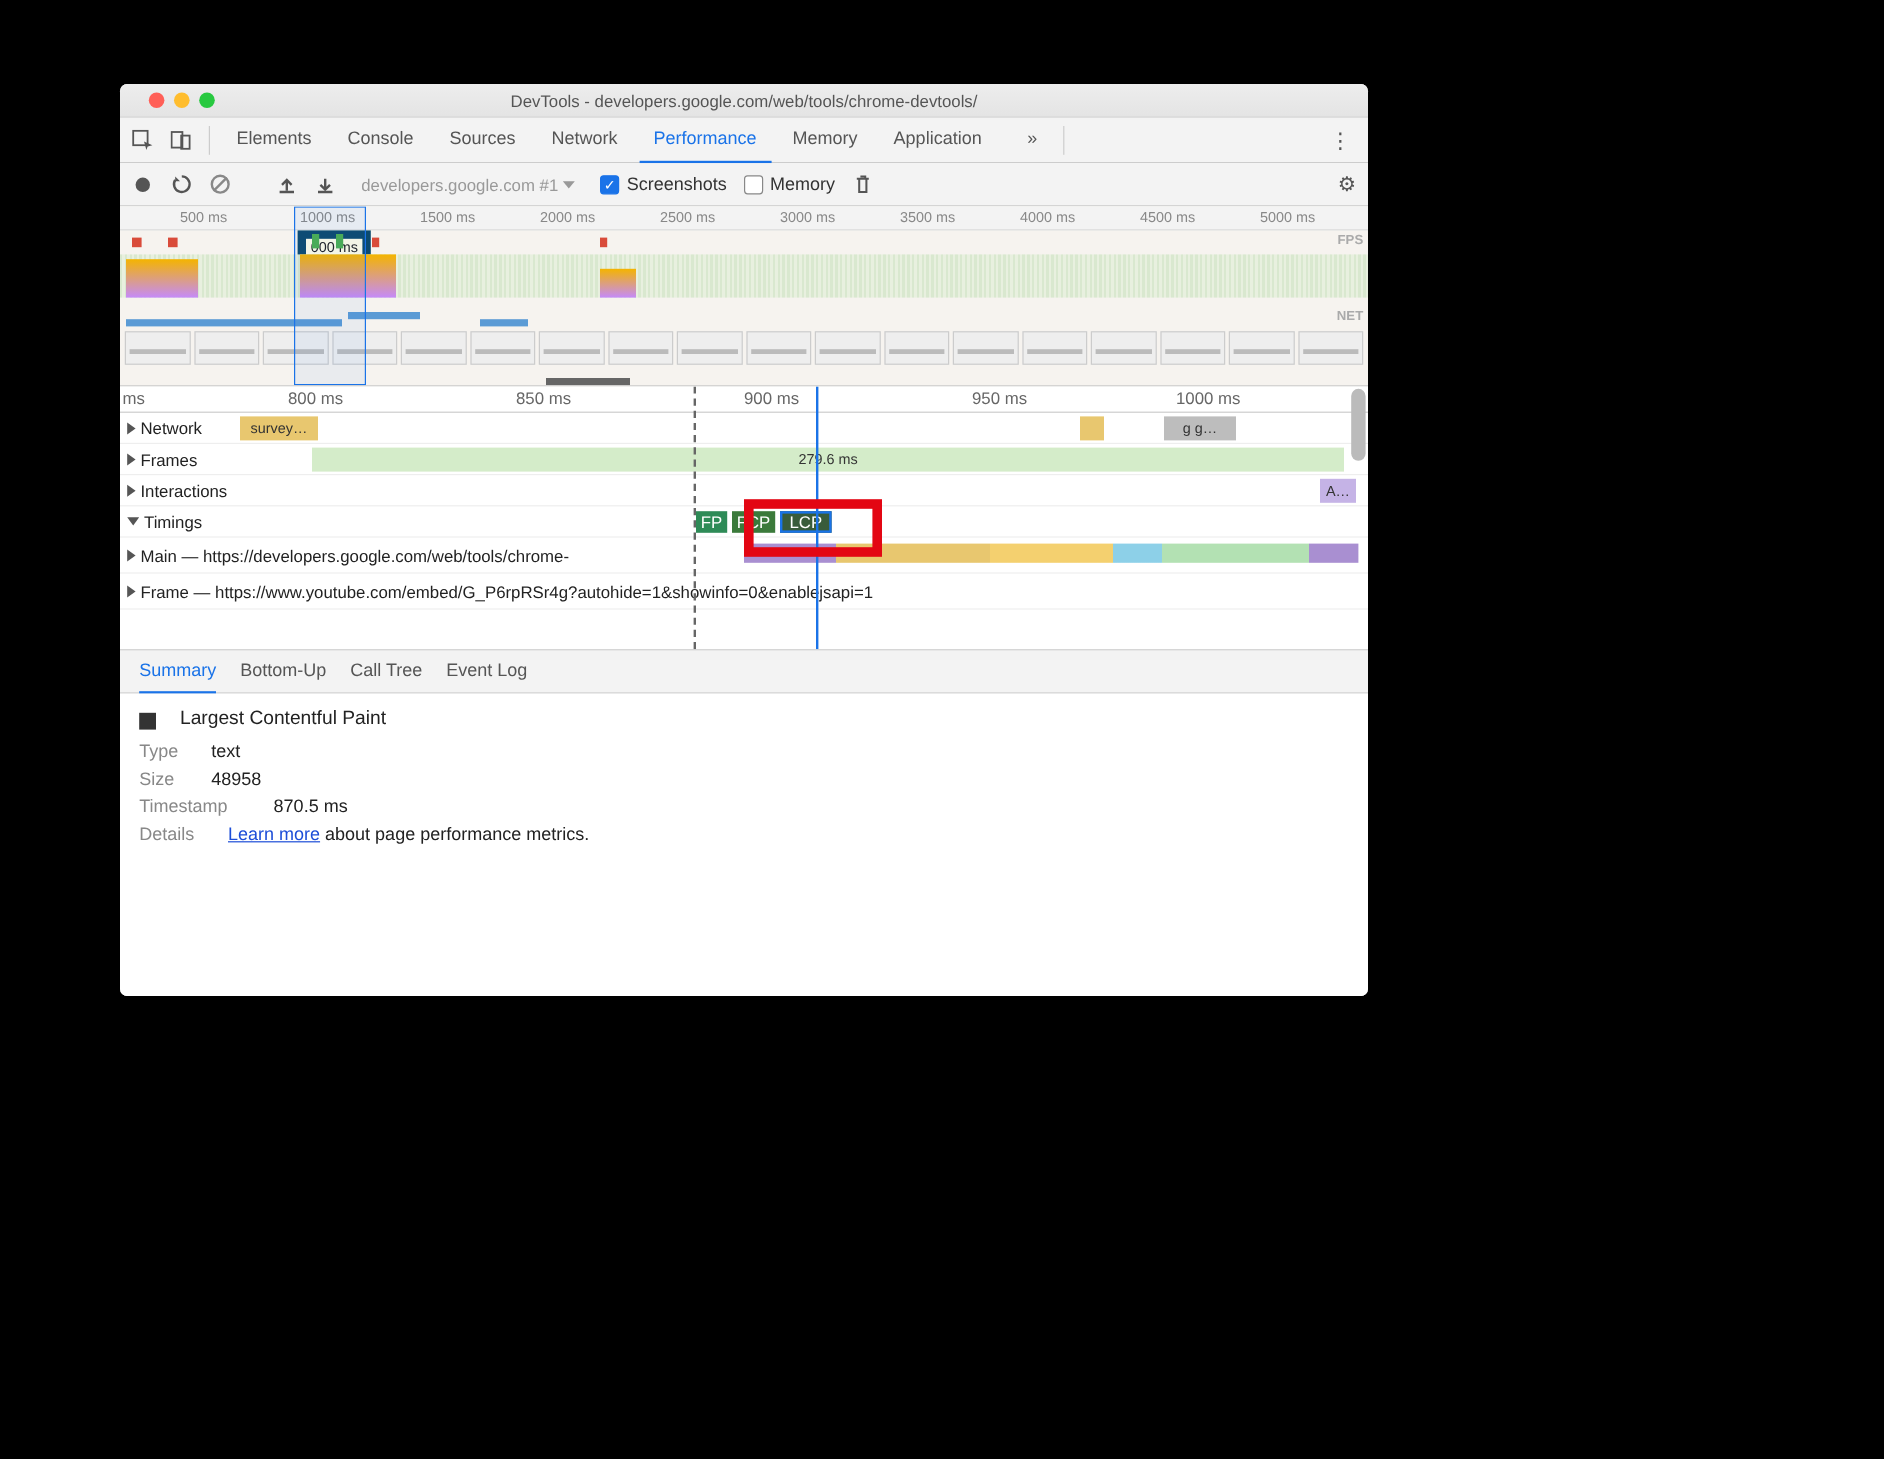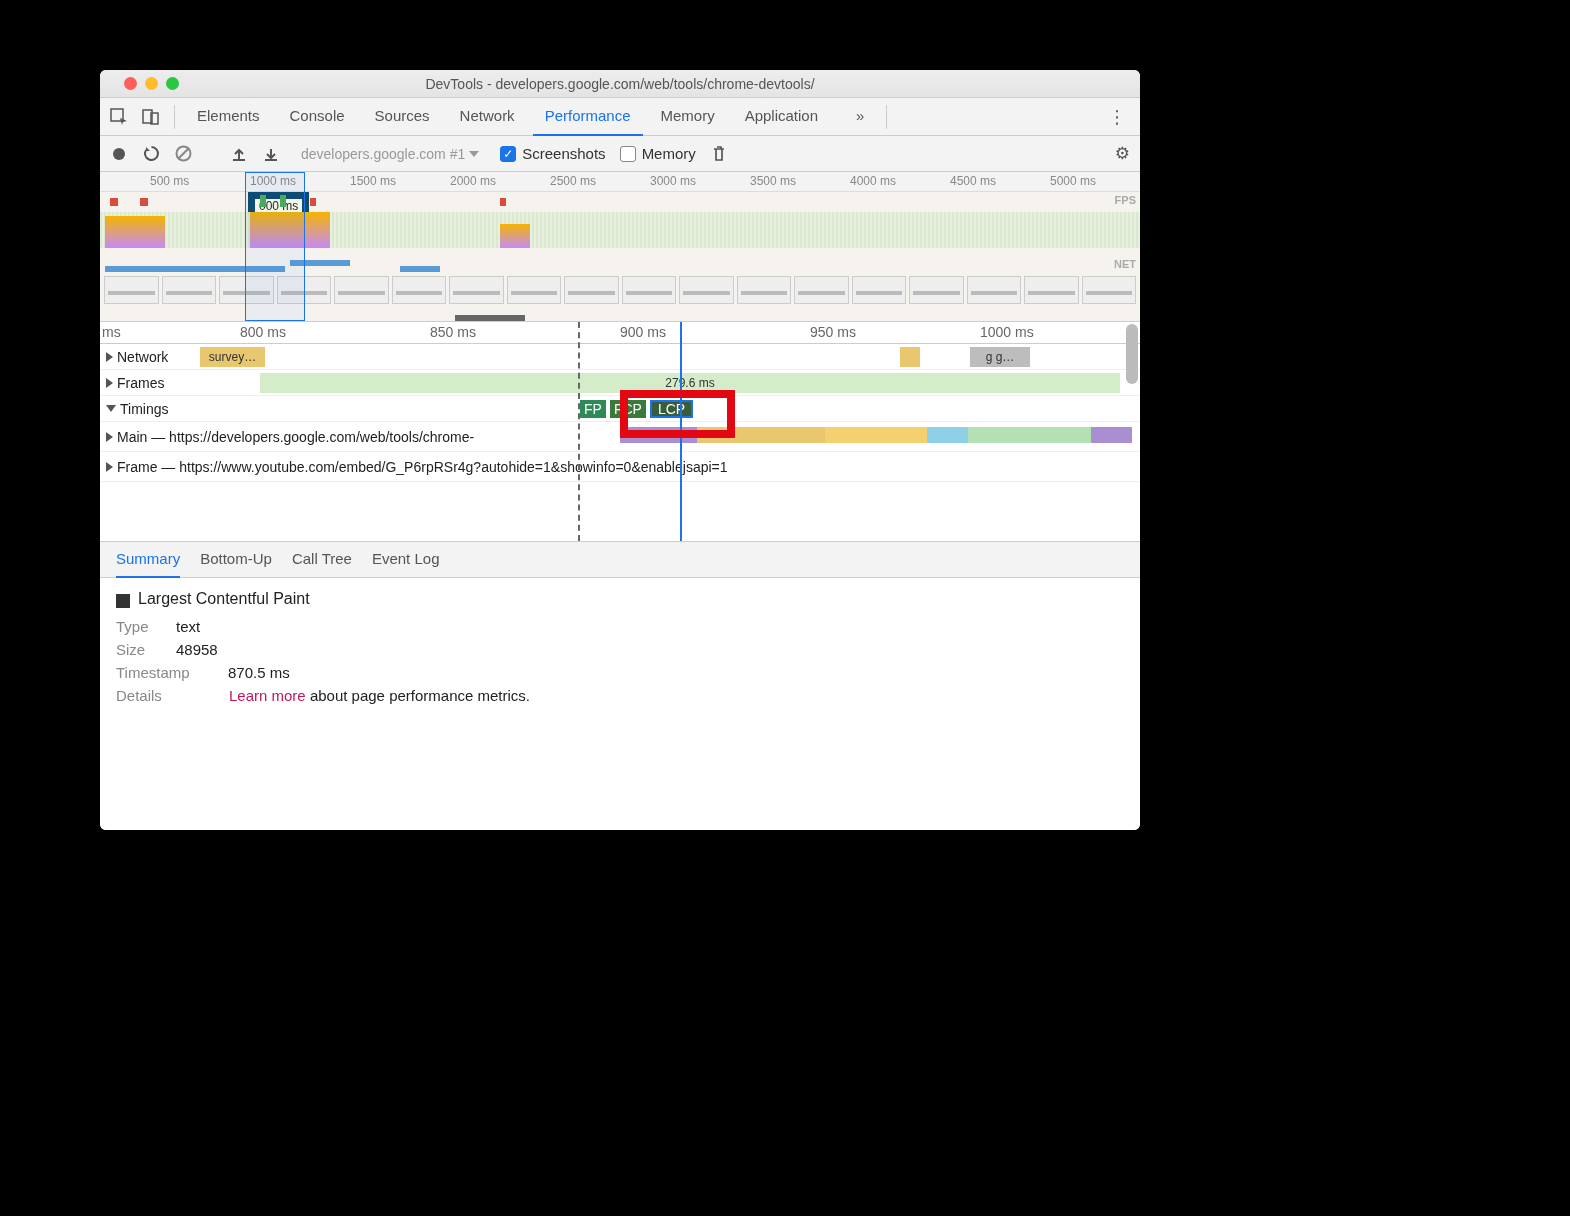--- a/index.html
+++ b/index.html
@@ -144,25 +144,25 @@
   .scrollbar { position:absolute; right:2px; top:2px; width:12px; height:60px; background:#bbb; border-radius:6px;}
 
   
   .bottom-tabs {
     height:36px; background:#f3f3f3; border-bottom:1px solid #ccc;
     display:flex; align-items:center; gap:20px; padding:0 16px; font-size:15px; color:#555;
   }
   .bottom-tabs div { height:36px; display:flex; align-items:center; cursor:pointer; border-bottom:2px solid transparent;}
   .bottom-tabs .active{ color:#1a73e8; border-bottom-color:#1a73e8;}
   .summary-panel { flex:1; padding:12px 16px; background:#fff; font-size:15px;}
-  .s-head { display:flex; align-items:flex-end; gap:8px; font-size:16px; margin-bottom:10px;}
+  .s-head { display:flex; align-items:flex-end; gap:20px; font-size:16px; margin-bottom:10px;}
   .s-head .sq { width:14px; height:14px; background:#333;}
   .s-row { display:flex; gap:12px; margin:6px 0; color:#222;}
   .s-row .lab { color:#888; min-width:100px;}
-  .link { color:#be185d; cursor:pointer;margin-left:39px;}
+  .link { color:#1d4ed8; text-decoration:underline; cursor:pointer;}
   
   svg { display:block; }
 </style>
 </head>
 <body>
 
 <div class="window">
 
   <div class="titlebar">
     <div class="traffic-lights">
@@ -334,20 +334,27 @@
     </div>
 
     <div class="track">
       <div class="head">
           <div class="tri-right"></div>
           <span class="txt">Frames</span>
         </div>
       <div class="bar frames-bar" style="left:160px; right:20px; text-align:center;">279.6 ms</div>
     </div>
 
+    <div class="track">
+      <div class="head">
+          <div class="tri-right"></div>
+          <span class="txt">Interactions</span>
+        </div>
+      <div class="bar" style="right:10px; width:30px; background:#c5b3e6;">A…</div>
+    </div>
 
     <div class="track" style="position:relative;">
       <div class="head">
           <div class="tri-down"></div>
           <span class="txt">Timings</span>
         </div>
       <div style="position:absolute; left:480px; top:4px; display:flex; gap:4px; align-items:center;">
         <div class="fp-pill">FP</div>
         <div class="fp-pill" style="background:#3b7a3b;">FCP</div>
         <div class="lcp-pill">LCP</div>

